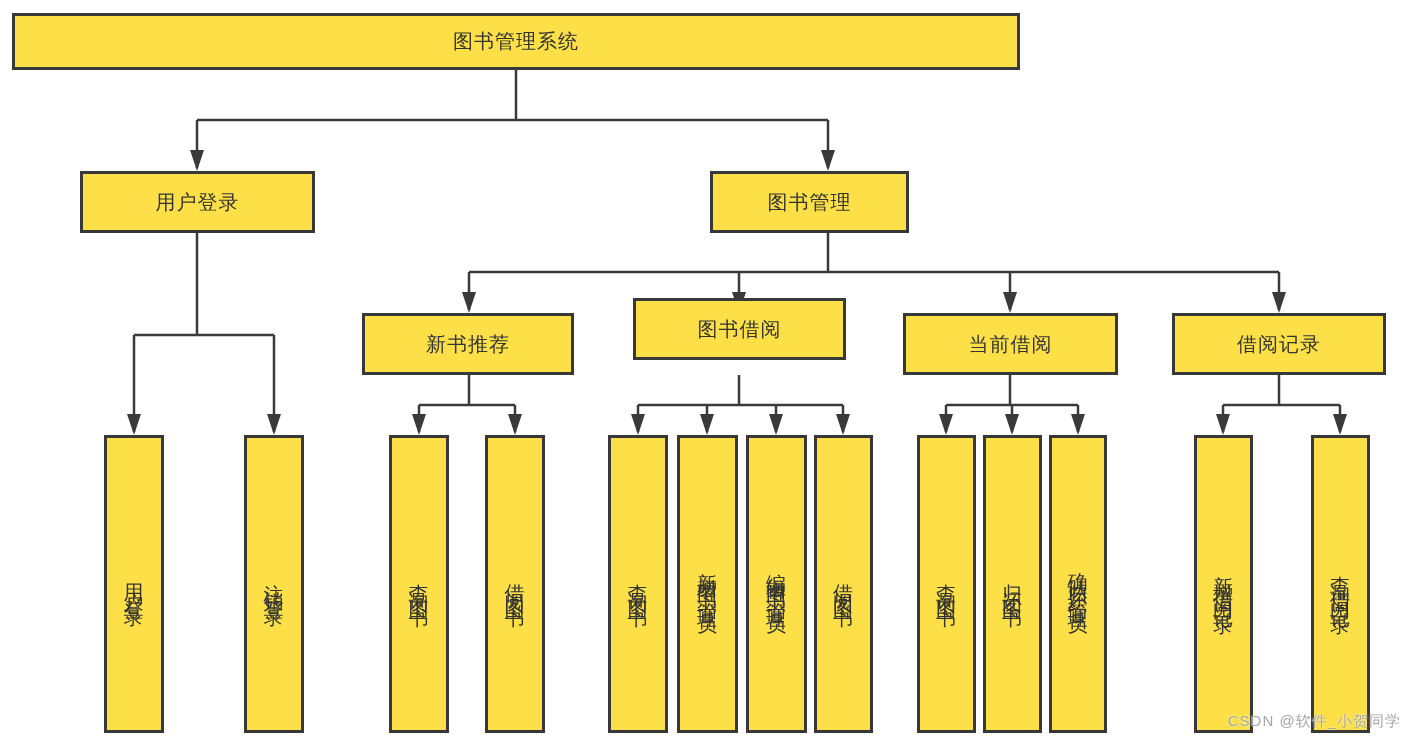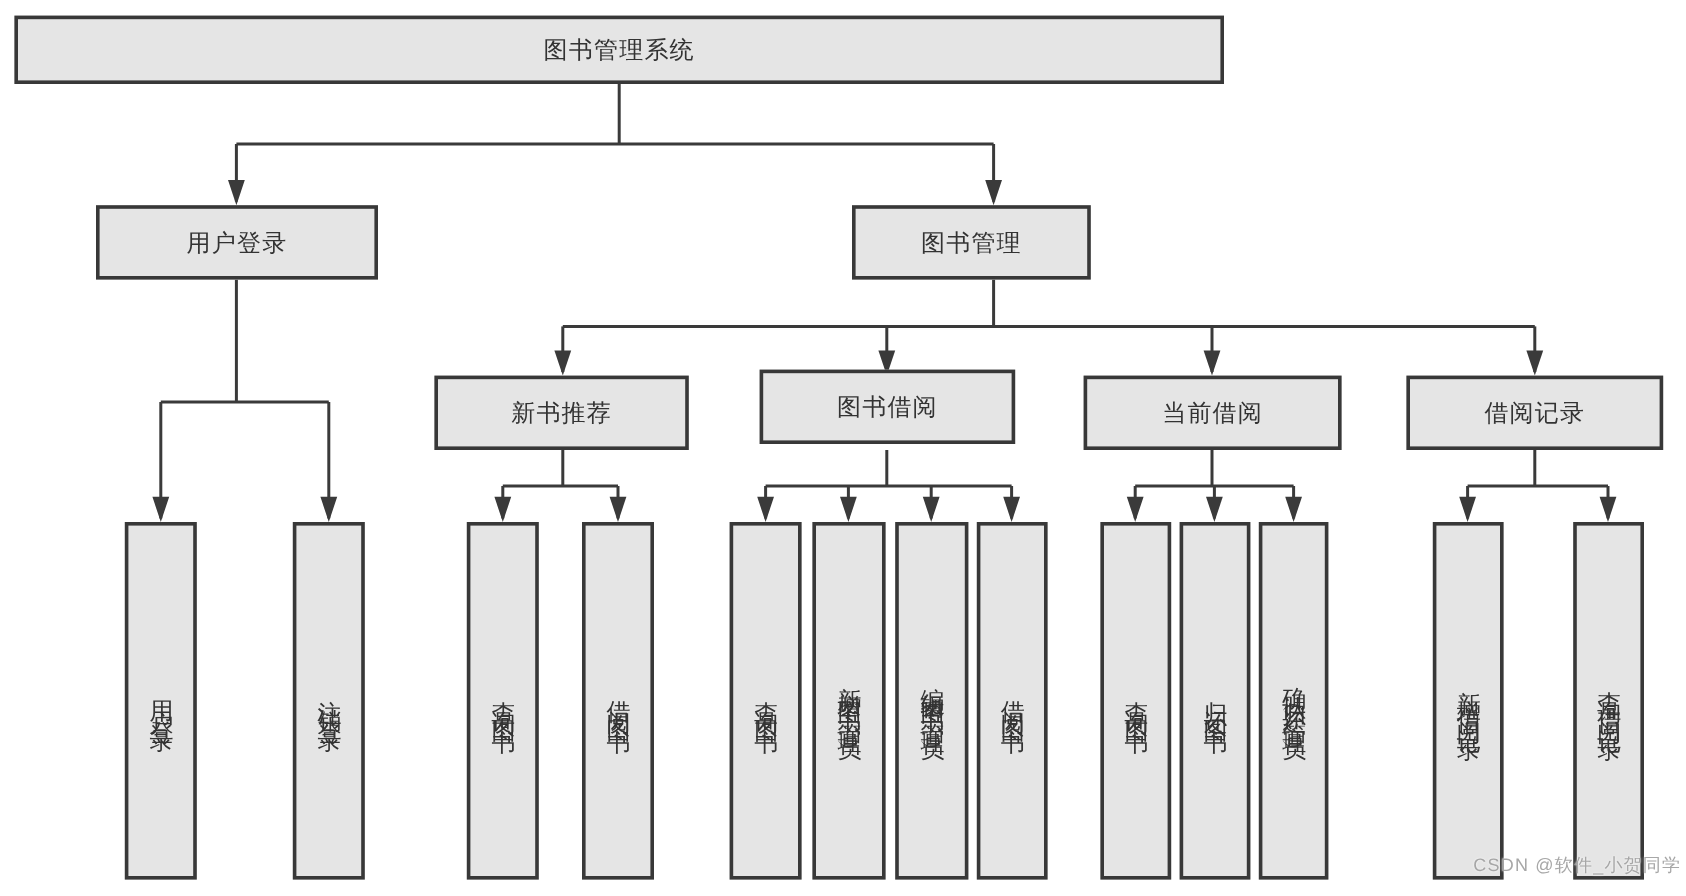--- a/index.html
+++ b/index.html
@@ -15,21 +15,21 @@
   #connectors {
     position: absolute;
     left: 0; top: 0;
     width: 1405px; height: 747px;
     z-index: 0;
   }
   .node {
     position: absolute;
     box-sizing: border-box;
     border: 3px solid #383838;
-    background: #e5e5e5;
+    background: #fde047;
     display: grid;
     place-items: center;
     z-index: 1;
     font-size: 20px;
     letter-spacing: 1px;
     white-space: nowrap;
   }
   .vnode {
     writing-mode: vertical-rl;
     text-orientation: mixed;
@@ -46,21 +46,21 @@
     font-size: 15px;
     color: rgba(160,160,160,0.92);
     letter-spacing: 1px;
     text-shadow: 0 0 2px #ffffff;
   }
   
   #node-root          { left: 12px;   top: 13px;  width: 1008px; height: 57px; }
   #node-user-login    { left: 80px;   top: 171px; width: 235px;  height: 62px; }
   #node-book-mgmt     { left: 710px;  top: 171px; width: 199px;  height: 62px; }
   #node-new-book      { left: 362px;  top: 313px; width: 212px;  height: 62px; }
-  #node-book-borrow   { left: 633px;  top: 308px; width: 213px;  height: 62px; }
+  #node-book-borrow   { left: 633px;  top: 298px; width: 213px;  height: 62px; }
   #node-current-borrow{ left: 903px;  top: 313px; width: 215px;  height: 62px; }
   #node-borrow-record { left: 1172px; top: 313px; width: 214px;  height: 62px; }
   .leaf { top: 435px; width: 60px; height: 298px; }
   #leaf-user-login     { left: 104px; }
   #leaf-logout         { left: 244px; }
   #leaf-nb-query       { left: 389px; }
   #leaf-nb-borrow      { left: 485px; }
   #leaf-bb-query       { left: 608px; }
   #leaf-bb-add         { left: 677px; width: 61px; }
   #leaf-bb-edit        { left: 746px; width: 61px; }

